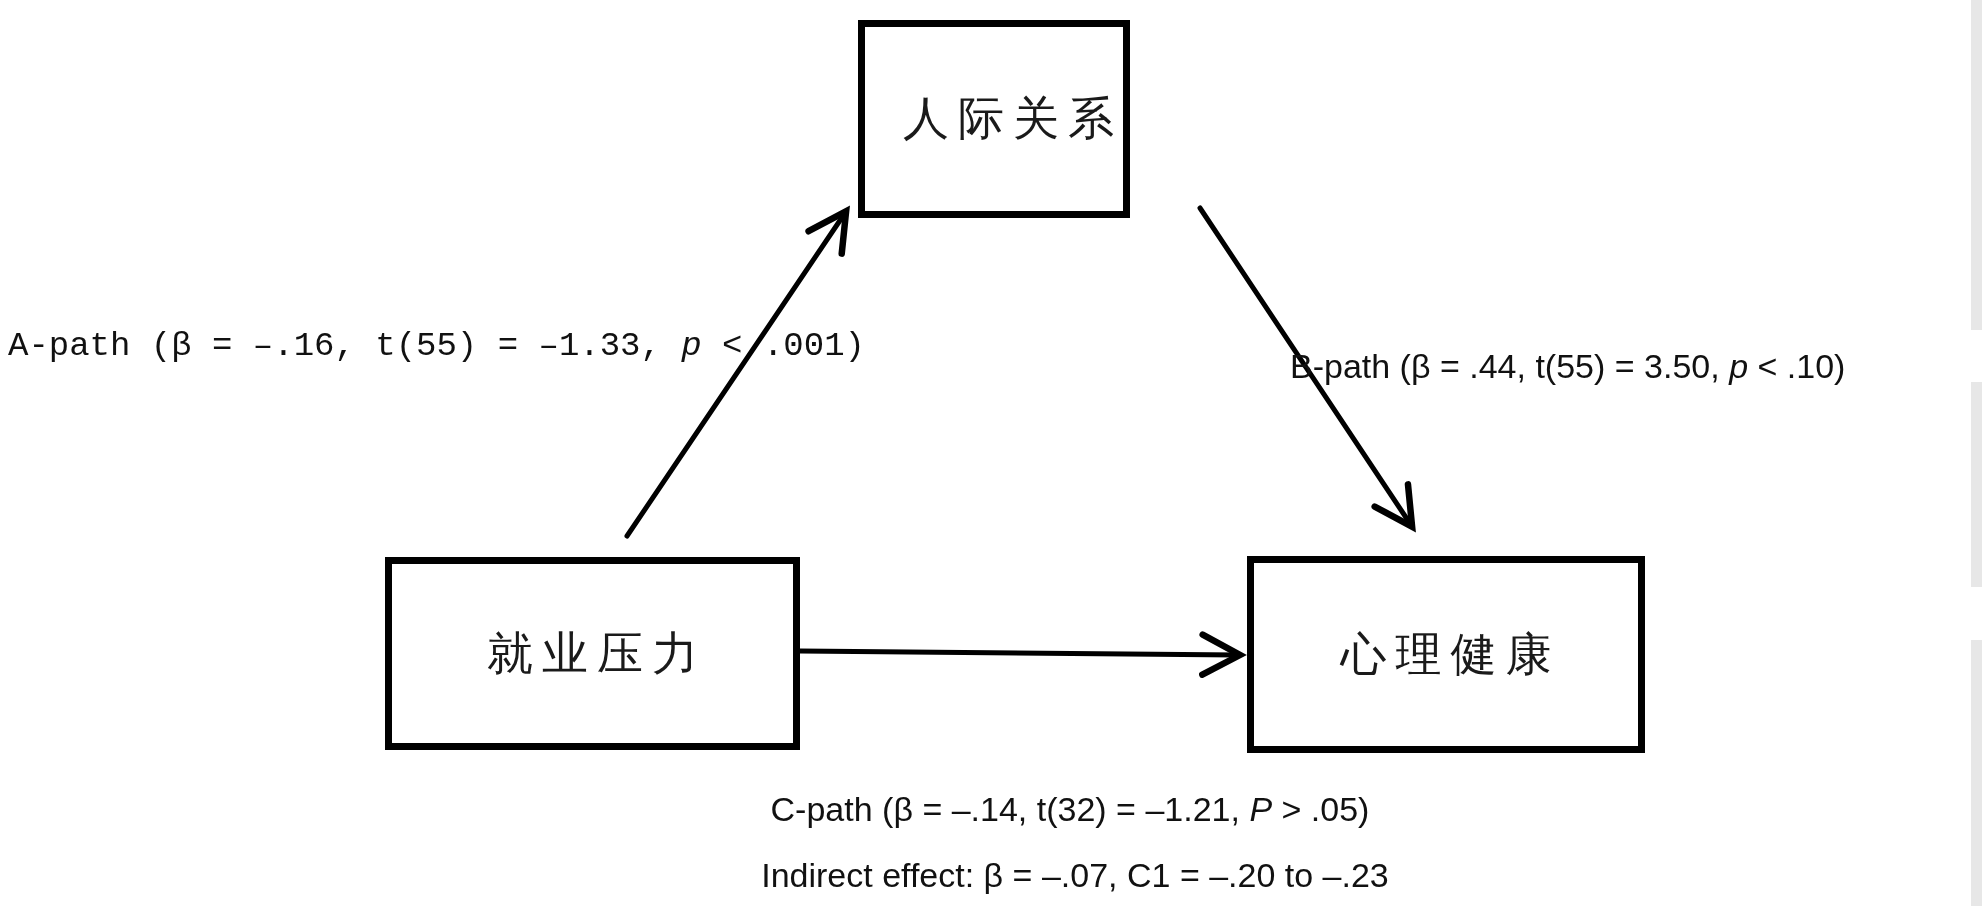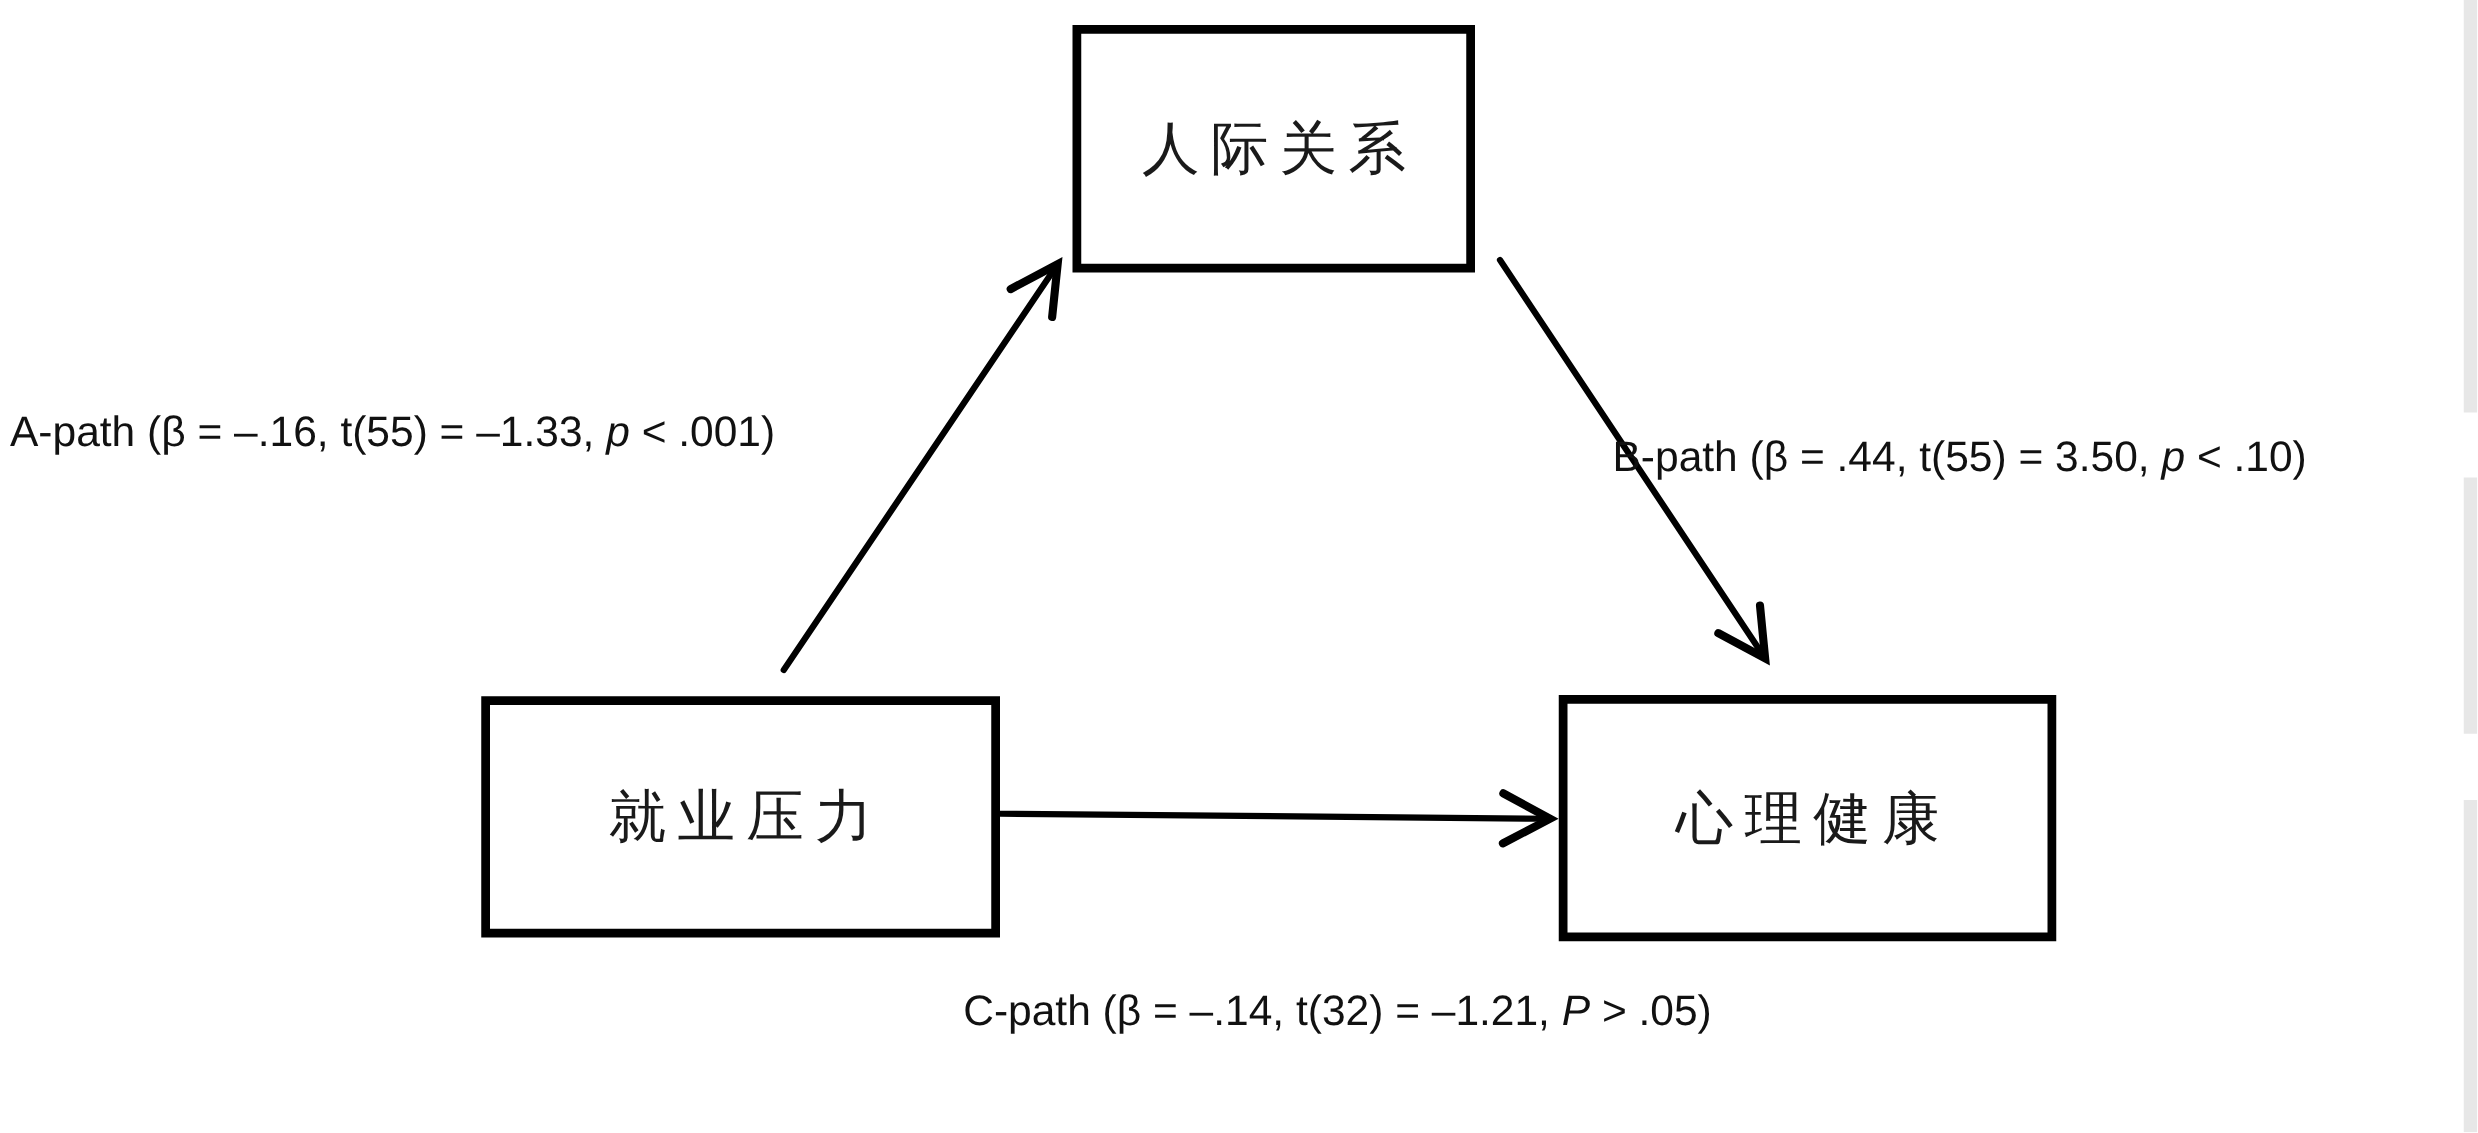--- a/index.html
+++ b/index.html
@@ -20,33 +20,33 @@
     display: flex;
     align-items: center;
     justify-content: center;
     font-family: "Liberation Serif", "DejaVu Serif", serif;
     font-size: 46px;
     letter-spacing: 9px;
     padding-left: 9px; 
     color: #1a1a1a;
     white-space: nowrap;
   }
-  #node-mediator  { left: 858px;  top: 20px;  width: 322px; height: 198px; }
+  #node-mediator  { left: 858px;  top: 20px;  width: 272px; height: 198px; justify-content: flex-end; }
   #node-predictor { left: 385px;  top: 557px; width: 415px; height: 193px; }
   #node-outcome   { left: 1247px; top: 556px; width: 398px; height: 197px; }
 
   .path-label {
     position: absolute;
     font-size: 34px;
     line-height: 44px;
     white-space: nowrap;
     color: #111111;
   }
   .path-label .stat { font-style: italic; }
-  #label-a { left: 8px;    top: 324px; }
+  #label-a { left: 8px;    top: 324px; font-family: Liberation Mono, monospace; }
   #label-b { left: 1290px; top: 344px; }
   #label-c        { left: 640px; top: 787px; width: 860px; text-align: center; }
   #label-indirect { left: 640px; top: 853px; width: 870px; text-align: center; }
 
   #arrow-layer { position: absolute; left: 0; top: 0; }
 
   .edge-strip {
     position: absolute;
     left: 1971px;
     width: 11px;
@@ -81,18 +81,19 @@
   <div class="node" id="node-predictor">
     <span>就业压力</span>
   </div>
 
   <div class="path-label" id="label-a"><span>A-path (β = –.16, t(55) = –1.33, </span><span class="stat">p</span><span> &lt; .001)</span></div>
 
   <div class="path-label" id="label-b"><span>B-path (β = .44, t(55) = 3.50, </span><span class="stat">p</span><span> &lt; .10)</span></div>
 
   <div class="path-label" id="label-c"><span>C-path (β = –.14, t(32) = –1.21, </span><span class="stat">P</span><span> &gt; .05)</span></div>
 
+  <div class="path-label" id="label-indirect">Indirect effect: β = –.07, C1 = –.20 to –.23</div>
 
   <div class="edge-strip" id="edge-strip-1"></div>
   <div class="edge-strip" id="edge-strip-2"></div>
   <div class="edge-strip" id="edge-strip-3"></div>
 
 </div>
 
 </body></html>

